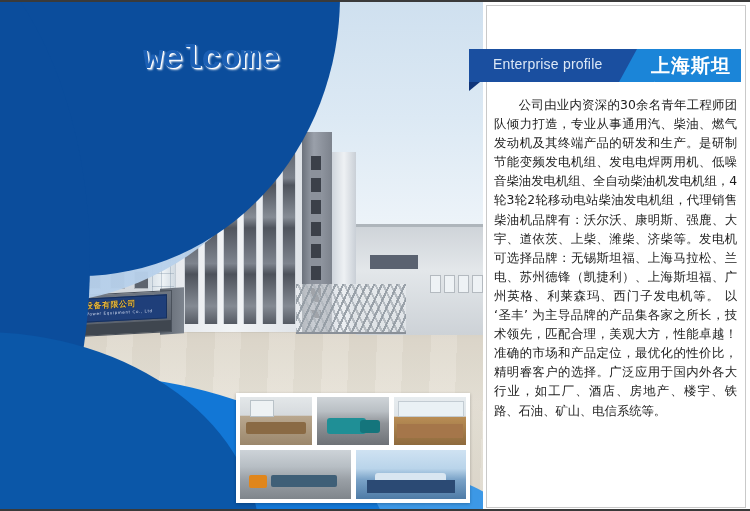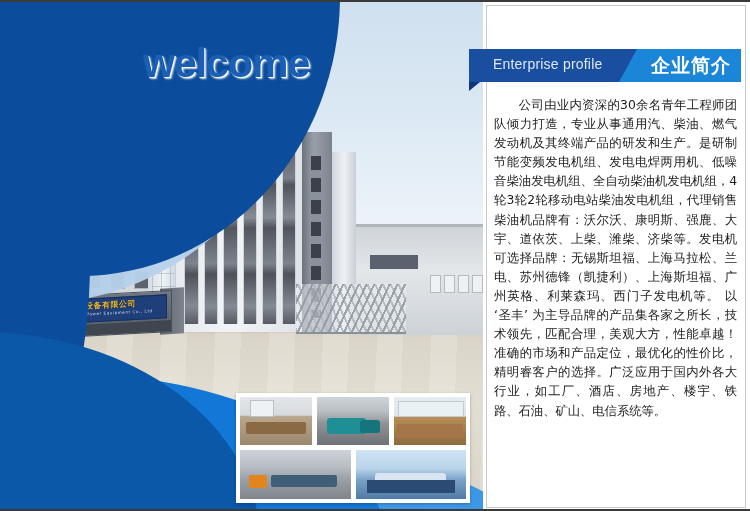--- a/index.html
+++ b/index.html
@@ -159,23 +159,23 @@
     position:absolute;left:-250px;top:372px;width:640px;height:360px;
     border-radius:50%;background:#1277d6;
   }
   .swoosh-bot-pale{
     position:absolute;left:-200px;top:430px;width:760px;height:300px;
     border-radius:50%;background:#2f93e8;opacity:.92;
   }
 
   .welcome{
     position:absolute;left:143px;top:38px;
-    font-size:41px;font-weight:bold;color:#1b5fb4;
+    font-size:34px;font-weight:bold;color:#1b5fb4;
     letter-spacing:-1px;
-    font-family:Liberation Sans, sans-serif;
+    font-family:Liberation Mono, monospace;
     text-shadow:1px 1px 0 #ffffff,2px 2px 2px rgba(255,255,255,.85);
   }
 
   
   .thumbs{
     position:absolute;left:236px;top:391px;width:234px;height:110px;
     background:#ffffff;padding:3px;box-sizing:border-box;
     box-shadow:0 1px 3px rgba(0,0,0,.25);
   }
   .thumbs .row{display:flex;gap:3px;}
@@ -335,21 +335,21 @@
   </div>
 
   <div class="right-panel">
     <div class="panel-border"></div>
 
     <div class="ribbon">
       <div class="dark"></div>
       <div class="dark-tail"></div>
       <div class="light"></div>
       <div class="en">Enterprise profile</div>
-      <div class="cn">企业简介</div>
+      <div class="cn">上海斯坦福</div>
     </div>
 
     <div class="body-text">
       <p>公司由业内资深的30余名青年工程师团队倾力打造，专业从事通用汽、柴油、燃气发动机及其终端产品的研发和生产。是研制节能变频发电机组、发电电焊两用机、低噪音柴油发电机组、全自动柴油机发电机组，4轮3轮2轮移动电站柴油发电机组，代理销售柴油机品牌有：沃尔沃、康明斯、强鹿、大宇、道依茨、上柴、潍柴、济柴等。发电机可选择品牌：无锡斯坦福、上海马拉松、兰电、苏州德锋（凯捷利）、上海斯坦福、广州英格、利莱森玛、西门子发电机等。 以 ‘圣丰’ 为主导品牌的产品集各家之所长，技术领先，匹配合理，美观大方，性能卓越！准确的市场和产品定位，最优化的性价比，精明睿客户的选择。广泛应用于国内外各大行业，如工厂、酒店、房地产、楼宇、铁路、石油、矿山、电信系统等。</p>
     </div>
   </div>
 
 </div>
 
 </body></html>

